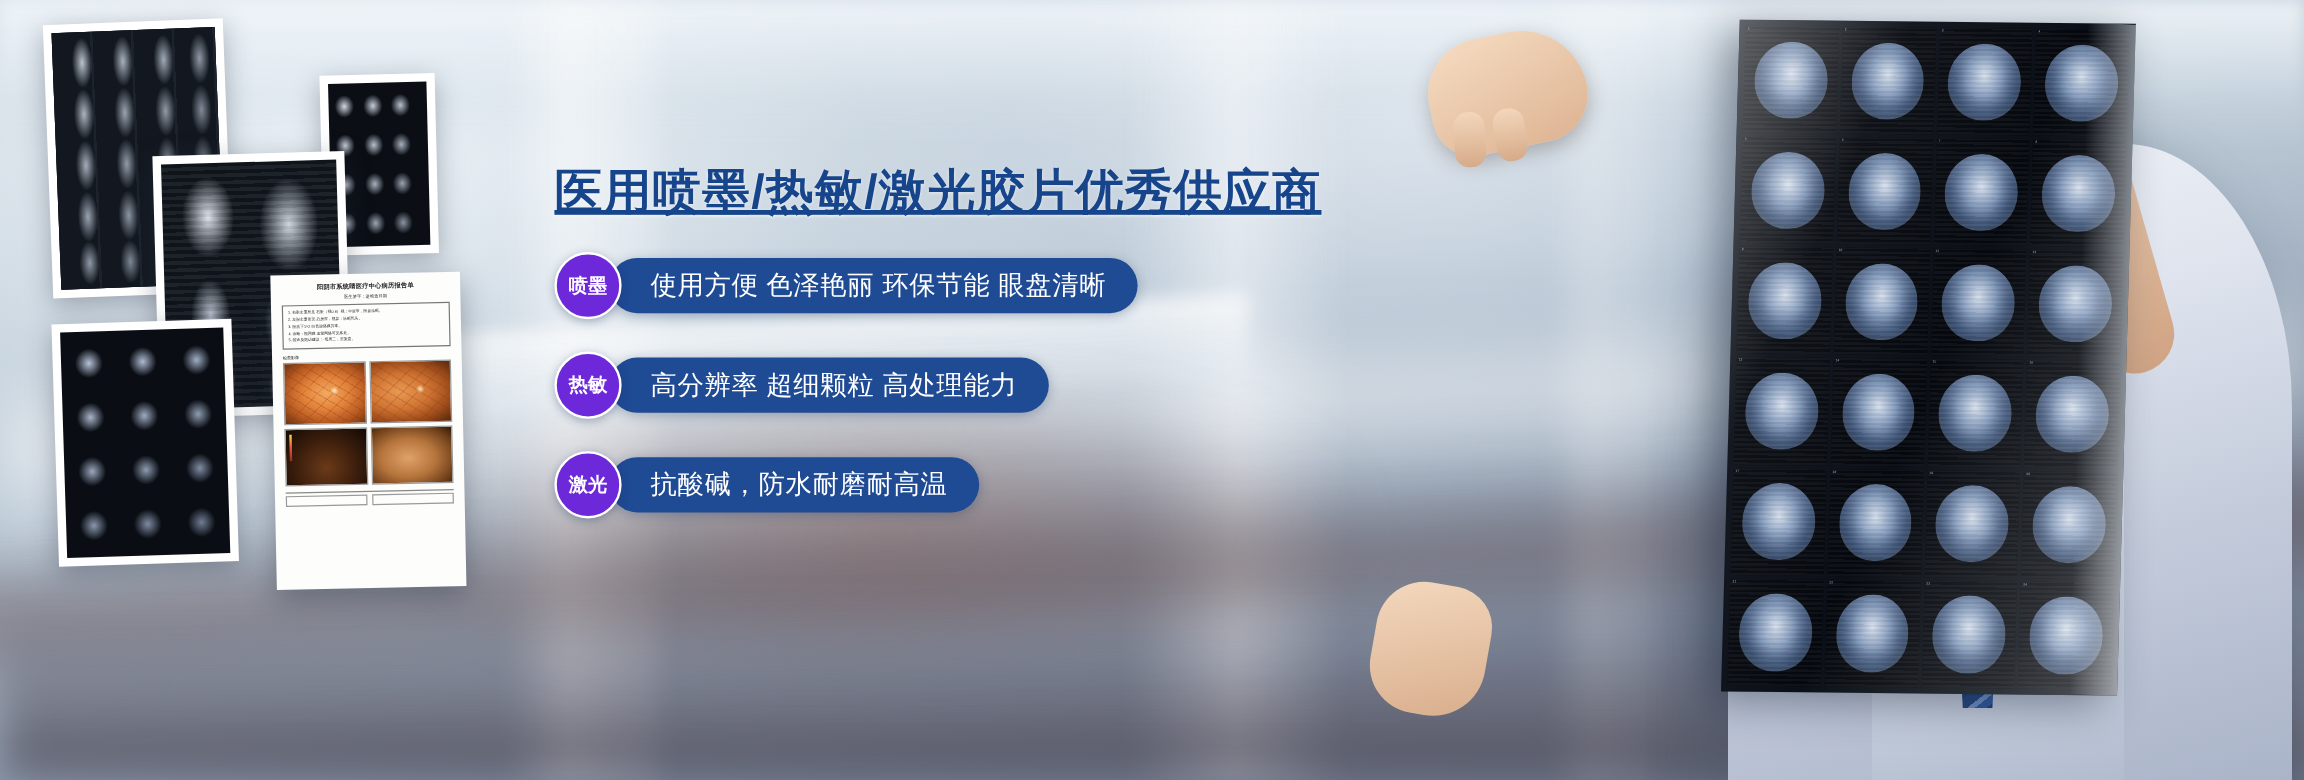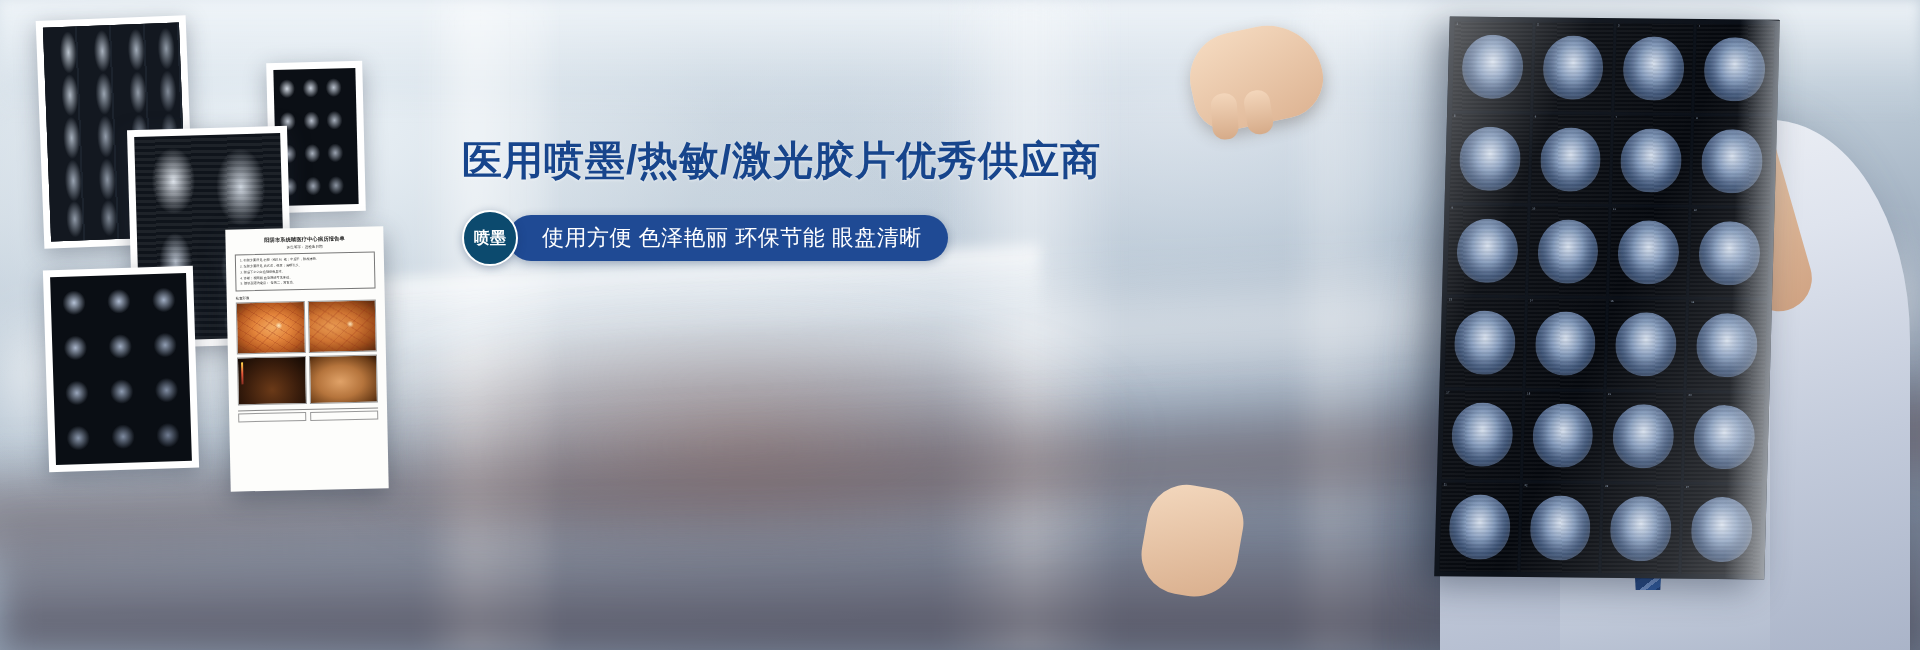--- a/index.html
+++ b/index.html
@@ -347,28 +347,29 @@
     transform:skewY(3deg);
     pointer-events:none;
   }
 
   
   .content { position:absolute; left:462px; top:138px; width:620px; z-index:30; }
   .headline {
     font-size:40px; font-weight:bold; color:#17458c;
     letter-spacing:1px; line-height:1.1; white-space:nowrap;
     text-shadow:0 1px 3px rgba(255,255,255,.55);
+    text-decoration:underline;
   }
   .rows { margin-top:28px; display:flex; flex-direction:column; gap:27px; }
   .row { display:flex; align-items:center; }
   .badge {
     width:56px; height:56px; min-width:56px;
     border-radius:50%;
     border:2px solid #ffffff;
-    background:#0c4a6e;
+    background:#6d28d9;
     color:#ffffff;
     display:flex; align-items:center; justify-content:center;
     font-size:16px; font-weight:bold; letter-spacing:0;
     box-shadow:0 2px 8px rgba(20,45,90,.35);
     z-index:2;
   }
   .pill {
     margin-left:-10px;
     height:46px;
     background:#1f4a94;
@@ -535,18 +536,26 @@
   <div class="content">
     <div class="headline">医用喷墨/热敏/激光胶片优秀供应商</div>
 
     <div class="rows">
 
       <div class="row">
         <div class="badge">喷墨</div>
         <div class="pill">使用方便 色泽艳丽 环保节能 眼盘清晰</div>
       </div>
 
-
+      <div class="row">
+        <div class="badge">热敏</div>
+        <div class="pill">高分辨率 超细颗粒 高处理能力</div>
+      </div>
+
+      <div class="row">
+        <div class="badge">激光</div>
+        <div class="pill">抗酸碱，防水耐磨耐高温</div>
+      </div>
 
     </div>
   </div>
 
 </div>
 
 </body></html>

